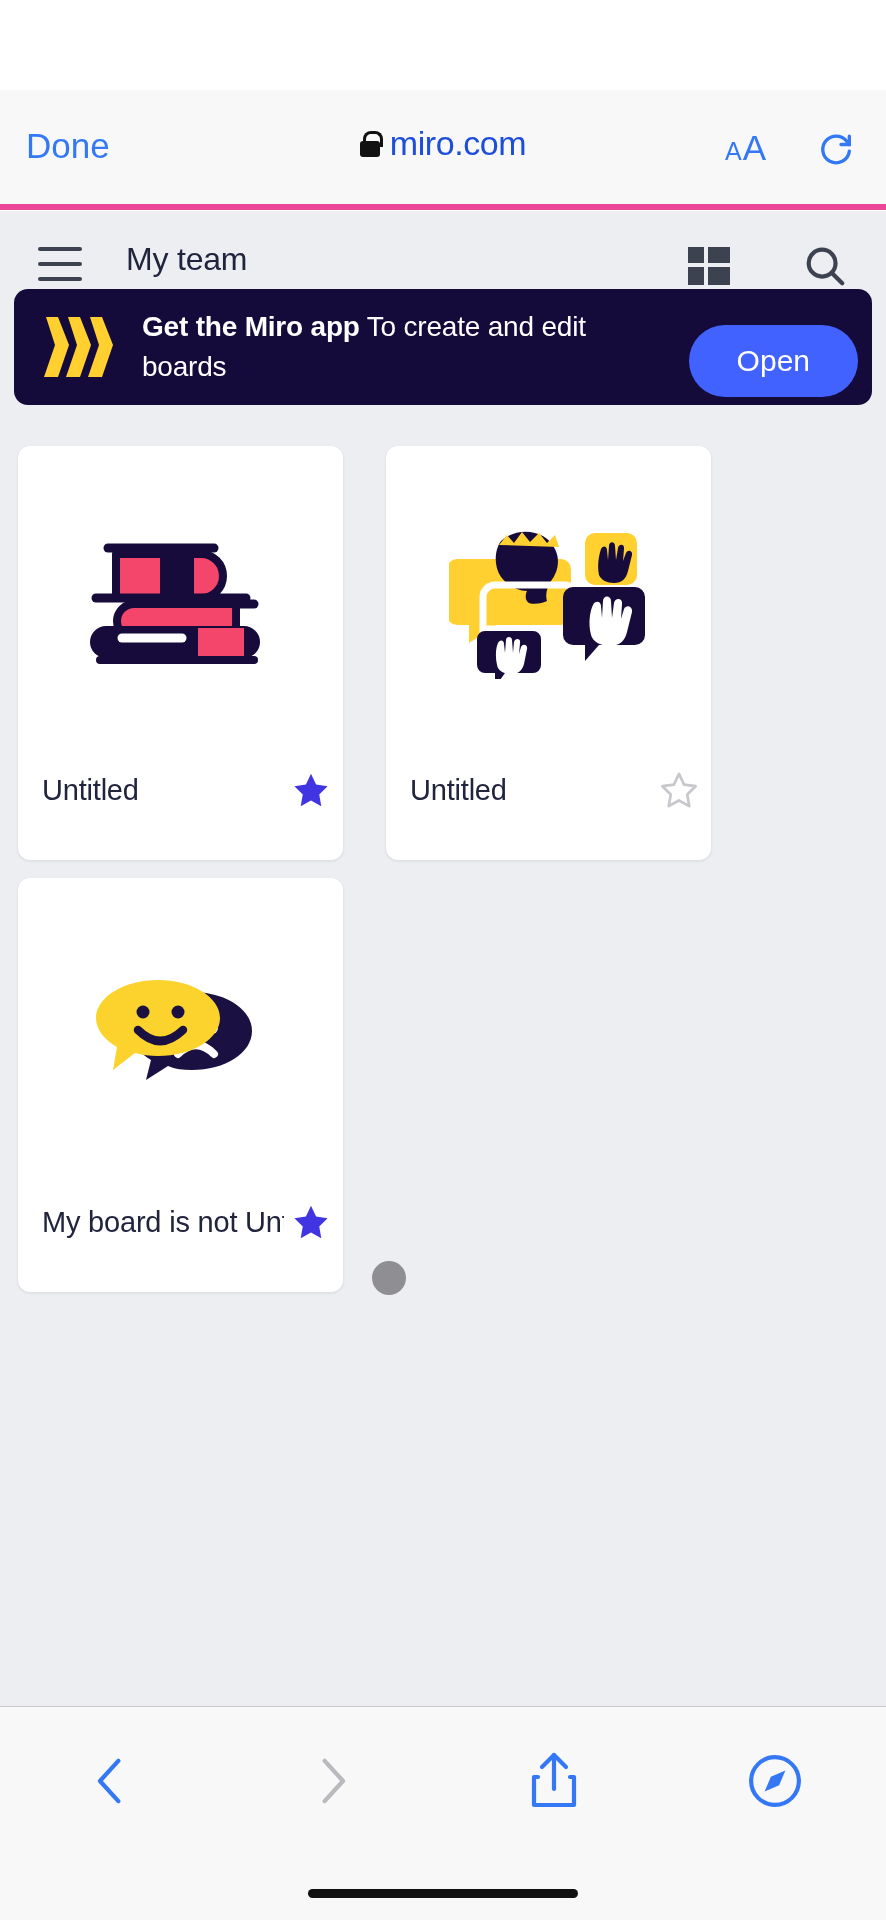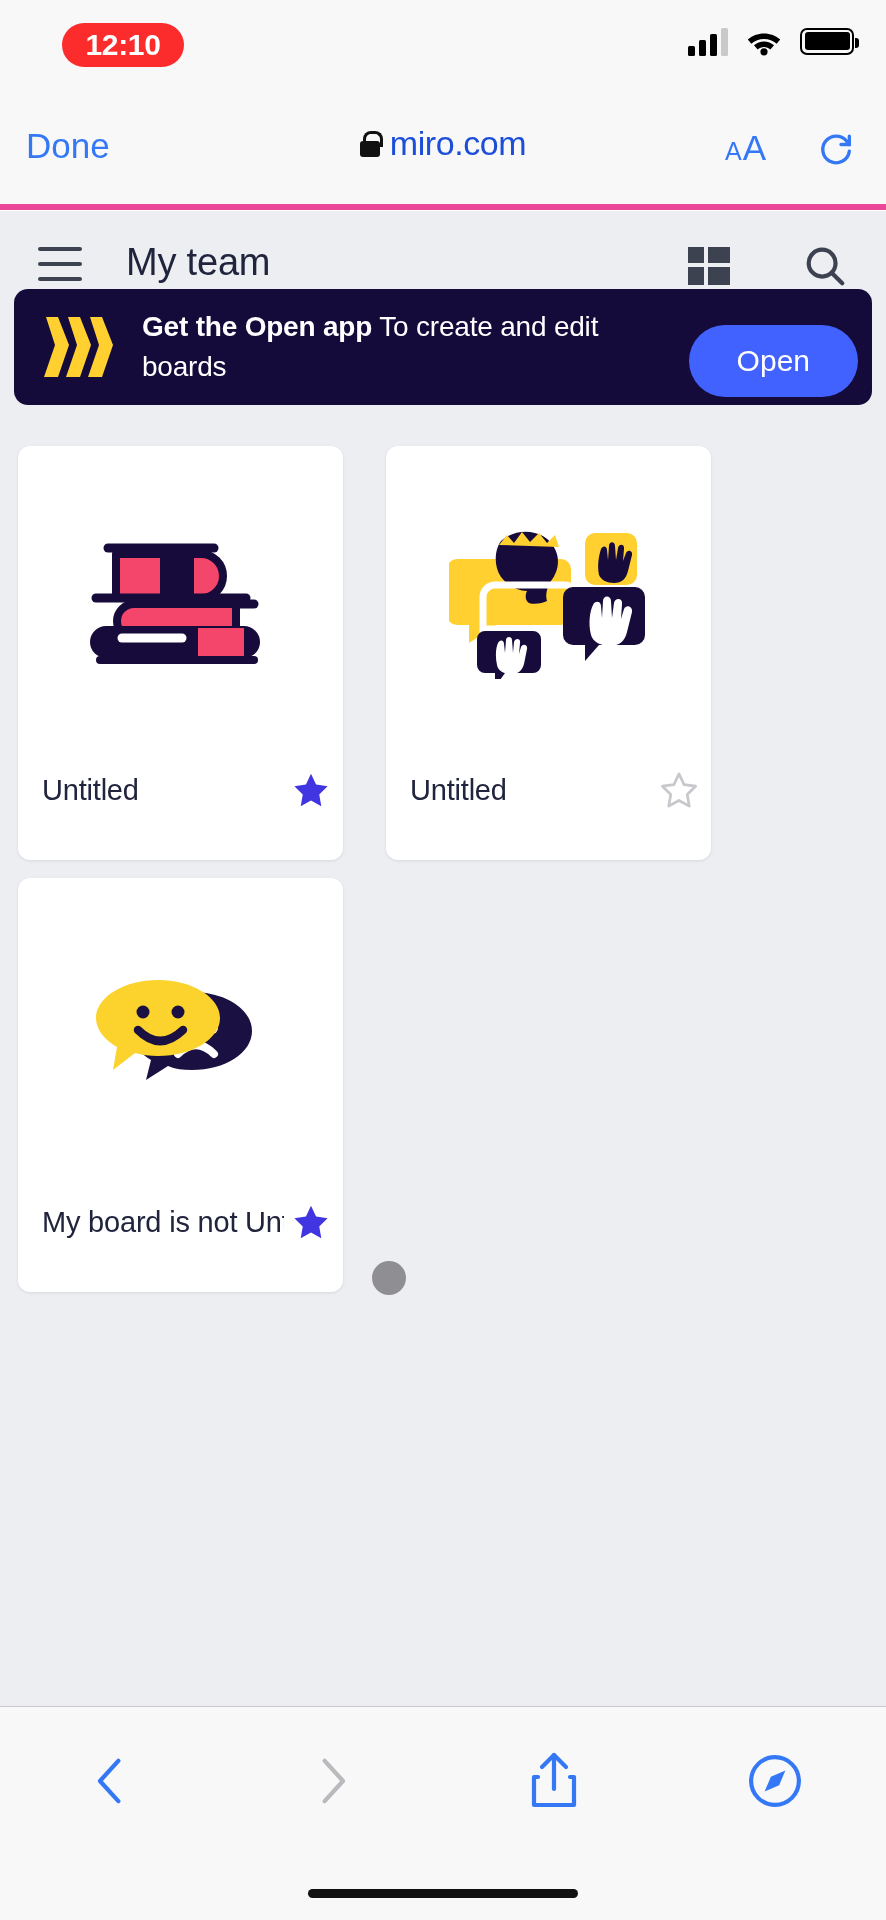--- a/index.html
+++ b/index.html
@@ -90,21 +90,21 @@
 
   
   .appheader {
     position: relative; height: 110px; display: flex; align-items: center;
   }
   .burger { position: absolute; left: 38px; top: 36px; width: 44px; height: 34px; cursor: pointer; }
   .burger i { display: block; width: 44px; height: 4px; background: #3d4251; border-radius: 2px; margin-bottom: 11px; }
   .burger i:last-child { margin-bottom: 0; }
   .team-title {
     position: absolute; left: 126px; top: 30px;
-    font-size: 38px; color: #21243d; letter-spacing: -0.2px;
+    font-size: 32px; color: #21243d; letter-spacing: -0.2px;
   }
   .grid-icon {
     position: absolute; right: 156px; top: 36px;
     width: 42px; height: 38px;
     display: grid; grid-template-columns: 16px 22px; grid-template-rows: 16px 18px;
     gap: 4px;
   }
   .grid-icon i { background: #3d4251; display: block; }
   .search-icon { position: absolute; right: 38px; top: 32px; width: 46px; height: 46px; }
 
@@ -172,41 +172,20 @@
   .home-ind {
     position: absolute; bottom: 22px; left: 50%; transform: translateX(-50%);
     width: 270px; height: 9px; background: #111; border-radius: 5px;
   }
 </style>
 </head>
 <body>
 
 <div id="app">
 
-  <div class="statusbar">
-    <div class="rec-pill">
-      <span>12:10</span>
-    </div>
-    <div class="status-right">
-      <div class="signal">
-        <i></i>
-          <i></i>
-          <i></i>
-          <i></i>
-      </div>
-      <svg width="40" height="30" viewBox="0 0 40 30">
-        <path d="M20 7.5c6.2 0 11.9 2.3 16.2 6.1l-3.5 4.1C29.2 14.6 24.8 12.9 20 12.9s-9.2 1.7-12.7 4.8l-3.5-4.1C8.1 9.8 13.8 7.5 20 7.5z" fill="#000"></path>
-        <path d="M20 15.6c3.8 0 7.3 1.4 10 3.7l-3.6 4.2c-1.8-1.5-4-2.4-6.4-2.4s-4.6.9-6.4 2.4L10 19.3c2.7-2.3 6.2-3.7 10-3.7z" fill="#000"></path>
-        <circle cx="20" cy="25.8" r="3.6" fill="#000"></circle>
-      </svg>
-      <div class="batt">
-          <span></span>
-        </div>
-    </div>
-  </div>
 
   <div class="safaribar">
     <div class="sf-done">Done</div>
     <div class="sf-url">
       <span class="lock"></span>
       <span class="urltext">miro.com</span>
     </div>
     <div class="sf-aa">
       <span class="a1">A</span>
       <span class="a2">A</span>
@@ -238,21 +217,21 @@
       </svg>
     </div>
 
     <div class="banner">
       <svg class="miro-logo" viewBox="0 0 72 64">
         <path d="M14 2 L2 2 L11 30 L0 62 L14 62 L25 30 Z" fill="#FFD02F"></path>
         <path d="M36 2 L24 2 L33 30 L22 62 L36 62 L47 30 Z" fill="#FFD02F"></path>
         <path d="M58 2 L46 2 L55 30 L44 62 L58 62 L69 30 Z" fill="#FFD02F"></path>
       </svg>
       <div class="banner-text">
-        <b>Get the Open app</b><span> To create and edit boards</span>
+        <b>Get the Miro app</b><span> To create and edit boards</span>
       </div>
       <button class="open-btn">Open</button>
     </div>
 
     <div class="boards">
 
       <div class="card">
         <div class="card-thumb">
           <svg width="190" height="130" viewBox="0 0 190 130">
             <path d="M22 14 H128" stroke="#170B3B" stroke-width="9" stroke-linecap="round"></path>

